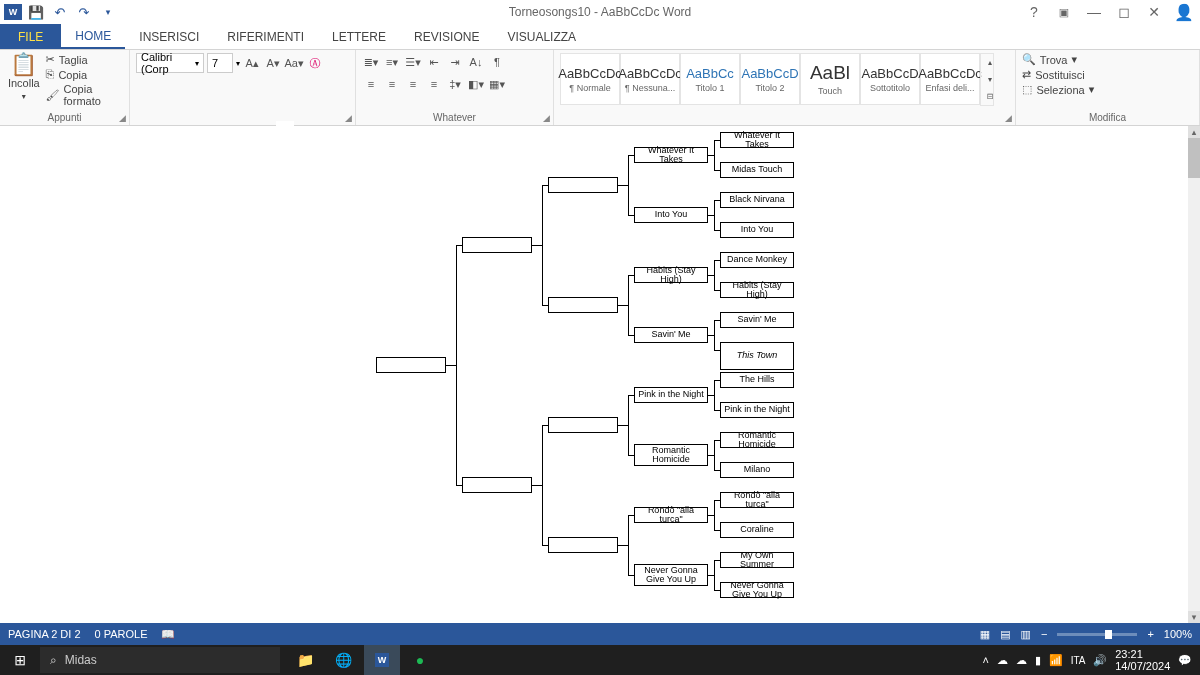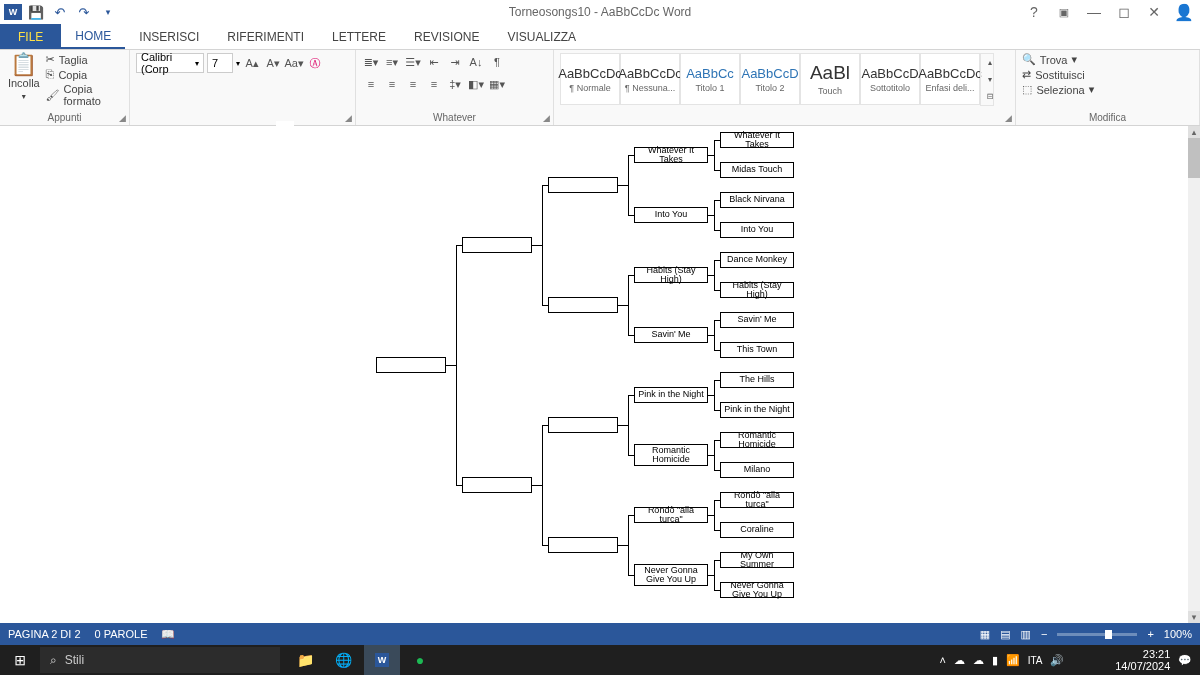--- a/index.html
+++ b/index.html
@@ -76,21 +76,21 @@
 .zoom-slider { width: 80px; height: 3px; background: #6d8dbb; position: relative; }
 .zoom-thumb { position: absolute; top: -3px; left: 48px; width: 7px; height: 9px; background: #fff; }
 
 
 .taskbar { position: absolute; bottom: 0; left: 0; right: 0; height: 30px; background: #1f1f1f; display: flex; align-items: center; color: #fff; }
 .start-btn { width: 40px; height: 30px; display: flex; align-items: center; justify-content: center; font-size: 14px; }
 .search-box { flex: 0 0 240px; height: 26px; background: #2c2c2c; display: flex; align-items: center; padding: 0 10px; color: #ccc; gap: 8px; margin-left: 0; }
 .task-icons { display: flex; gap: 2px; margin-left: 8px; }
 .task-icon { width: 36px; height: 30px; display: flex; align-items: center; justify-content: center; font-size: 14px; }
 .tray { margin-left: auto; display: flex; align-items: center; gap: 8px; padding-right: 8px; font-size: 11px; }
-.tray-time { text-align: right; line-height: 1.1; margin-left: 43px; }
+.tray-time { text-align: left; line-height: 1.1; }
 
 .underline-a { text-decoration: underline; border-bottom: 1px solid red; }
 </style>
 </head>
 <body>
 
 <div class="titlebar">
   <div class="qat">
     <span class="qat-icon" style="background:#2b579a;color:#fff;font-size:9px;font-weight:bold;width:18px;height:16px;">W</span>
     <span class="qat-icon">💾</span>
@@ -264,21 +264,21 @@
 
 <div class="doc-area">
   <div class="bracket" id="bracket">
       <div class="bbox" style="left: 360px; top: 2px; width: 74px; height: 16px;">Whatever It Takes</div>
       <div class="bbox" style="left: 360px; top: 32px; width: 74px; height: 16px;">Midas Touch</div>
       <div class="bbox" style="left: 360px; top: 62px; width: 74px; height: 16px;">Black Nirvana</div>
       <div class="bbox" style="left: 360px; top: 92px; width: 74px; height: 16px;">Into You</div>
       <div class="bbox" style="left: 360px; top: 122px; width: 74px; height: 16px;">Dance Monkey</div>
       <div class="bbox" style="left: 360px; top: 152px; width: 74px; height: 16px;">Habits (Stay High)</div>
       <div class="bbox" style="left: 360px; top: 182px; width: 74px; height: 16px;">Savin' Me</div>
-      <div class="bbox" style="left: 360px; top: 212px; width: 74px; height: 16px;">This Town</div>
+      <div class="bbox" style="left: 360px; top: 212px; width: 74px; height: 28px; font-style: italic;">This Town</div>
       <div class="bbox" style="left: 360px; top: 242px; width: 74px; height: 16px;">The Hills</div>
       <div class="bbox" style="left: 360px; top: 272px; width: 74px; height: 16px;">Pink in the Night</div>
       <div class="bbox" style="left: 360px; top: 302px; width: 74px; height: 16px;">Romantic Homicide</div>
       <div class="bbox" style="left: 360px; top: 332px; width: 74px; height: 16px;">Milano</div>
       <div class="bbox" style="left: 360px; top: 362px; width: 74px; height: 16px;">Rondò "alla turca"</div>
       <div class="bbox" style="left: 360px; top: 392px; width: 74px; height: 16px;">Coraline</div>
       <div class="bbox" style="left: 360px; top: 422px; width: 74px; height: 16px;">My Own Summer</div>
       <div class="bbox" style="left: 360px; top: 452px; width: 74px; height: 16px;">Never Gonna Give You Up</div>
       <div class="hline" style="left: 354px; top: 10px; width: 6px;"></div>
       <div class="hline" style="left: 354px; top: 40px; width: 6px;"></div>
@@ -380,21 +380,21 @@
       </div>
     <span>+</span>
     <span>100%</span>
   </div>
 </div>
 
 <div class="taskbar">
   <div class="start-btn">⊞</div>
   <div class="search-box">
     <span>⌕</span>
-    <span>Stili</span>
+    <span>Midas</span>
   </div>
   <div class="task-icons">
     <div class="task-icon" style="color:#ffcc4d;">📁</div>
     <div class="task-icon">🌐</div>
     <div class="task-icon" style="background:#3a4a5a;">
         <span style="background:#2b579a;color:#fff;font-size:9px;padding:2px 3px;font-weight:bold;">W</span>
       </div>
     <div class="task-icon" style="color:#1db954;">●</div>
   </div>
   <div class="tray">

